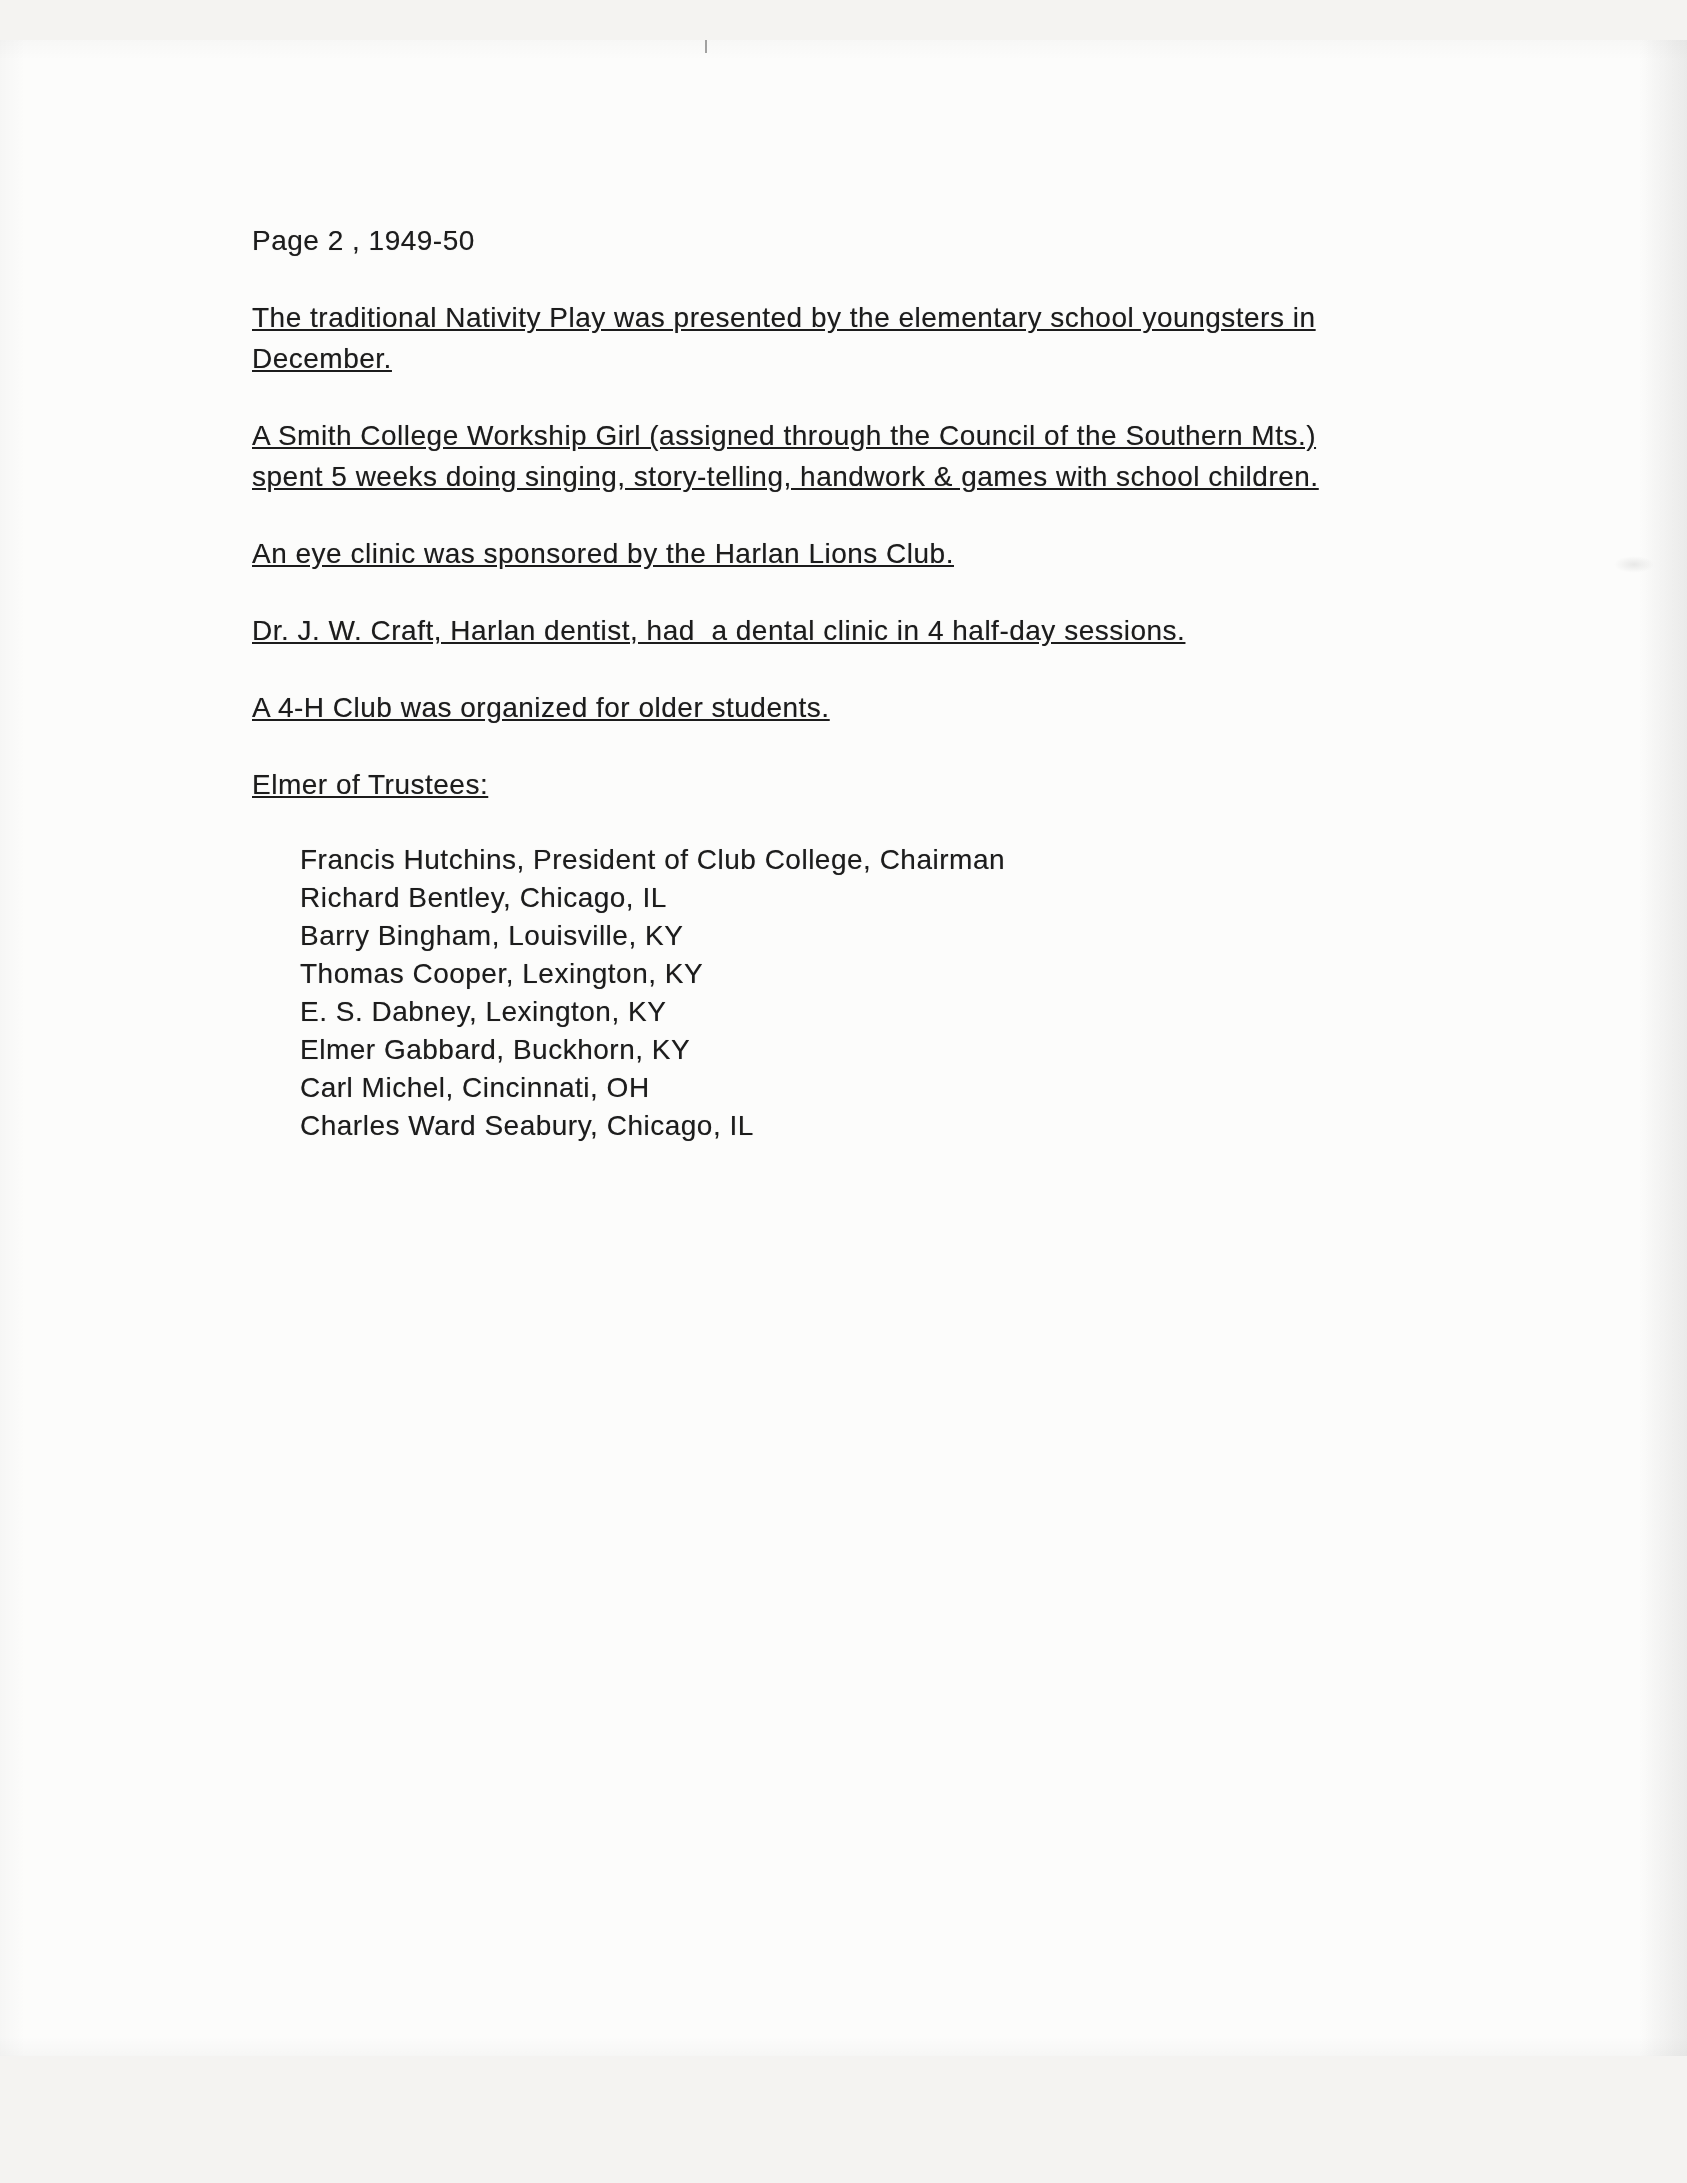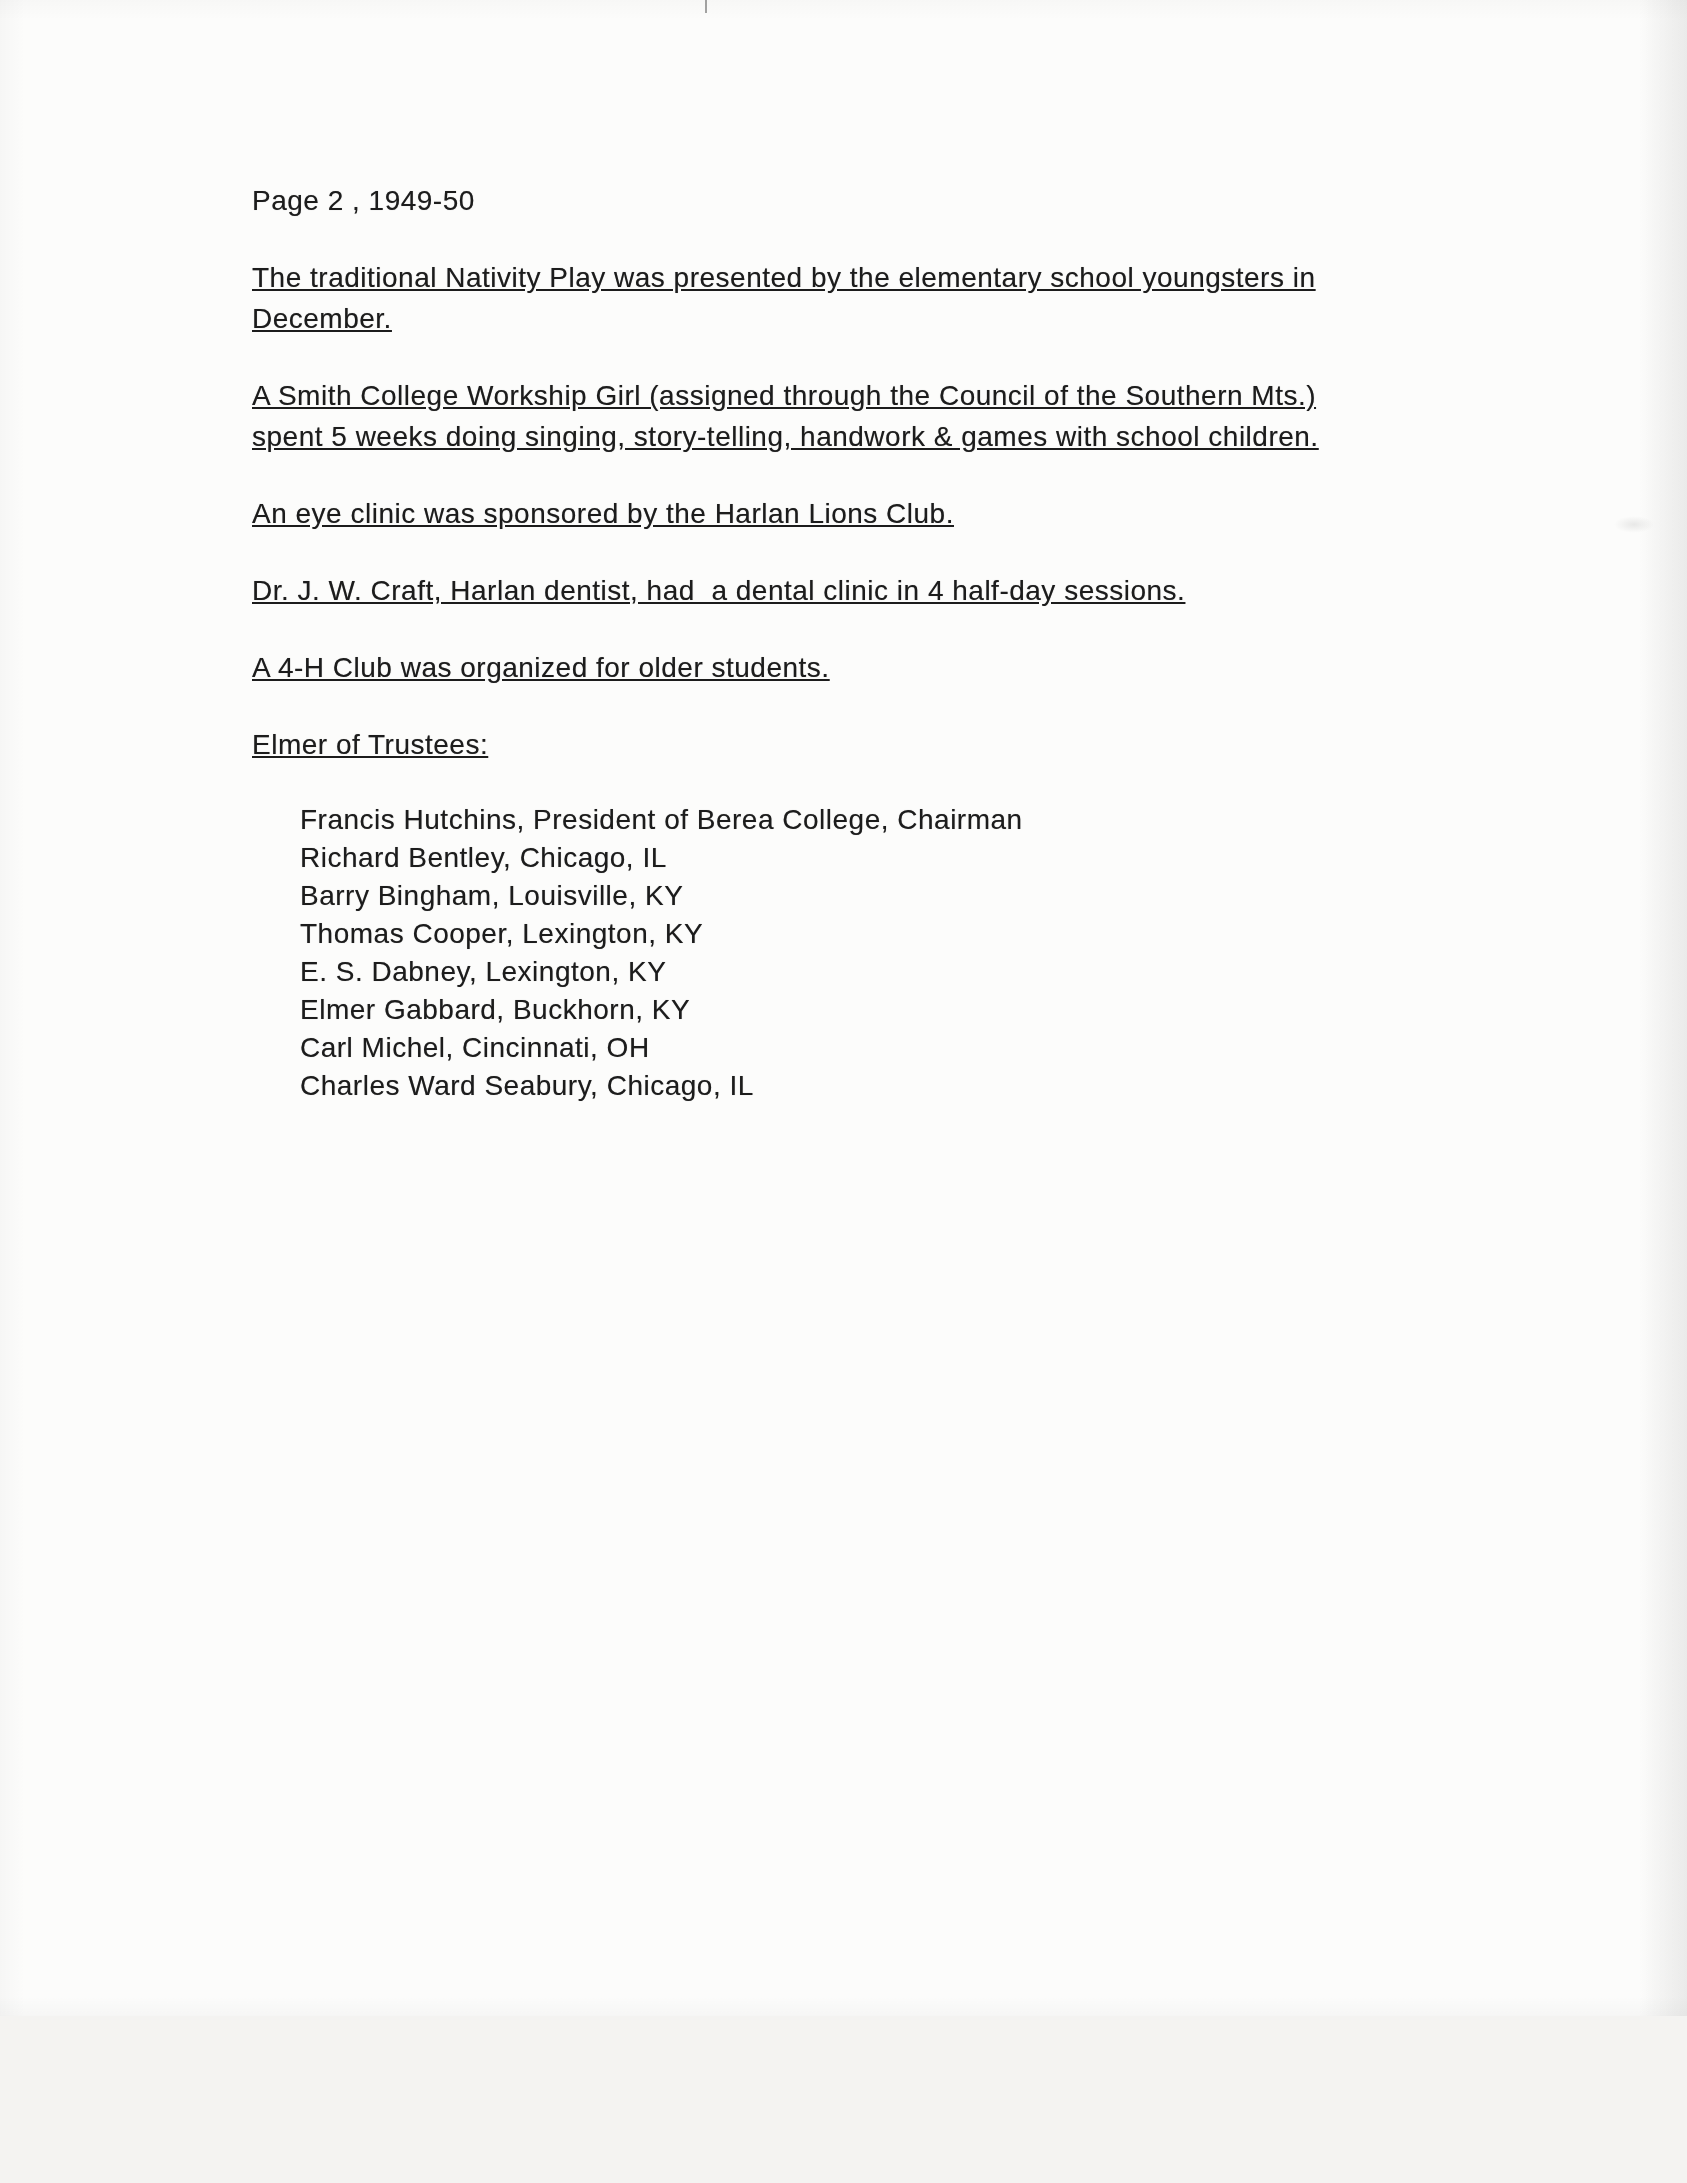--- a/index.html
+++ b/index.html
@@ -13,20 +13,21 @@
 
   .scan-page {
     position: relative;
     width: 1687px;
     height: 2016px;
     background:
       linear-gradient(90deg, rgba(0,0,0,0.025) 0%, rgba(0,0,0,0) 1.5%, rgba(0,0,0,0) 97%, rgba(0,0,0,0.03) 100%),
       linear-gradient(180deg, rgba(0,0,0,0.02) 0%, rgba(0,0,0,0) 1%, rgba(0,0,0,0) 99%, rgba(0,0,0,0.025) 100%),
       #fcfcfb;
     overflow: hidden;
+    margin-top: 40px;
   }
 
   .content {
     position: absolute;
     left: 252px;
     top: 180px;
     width: 1310px;
     color: #1c1c1c;
     font-size: 28px;
     letter-spacing: 0.5px;
@@ -118,21 +119,21 @@
 
     <p class="para">An eye clinic was sponsored by the Harlan Lions Club.</p>
 
     <p class="para">Dr. J. W. Craft, Harlan dentist, had  a dental clinic in 4 half-day sessions.</p>
 
     <p class="para">A 4-H Club was organized for older students.</p>
 
     <p class="para">Elmer of Trustees:</p>
 
     <ul class="trustees">
-      <li>Francis Hutchins, President of Berea College, Chairman</li>
+      <li>Francis Hutchins, President of Club College, Chairman</li>
       <li>Richard Bentley, Chicago, IL</li>
       <li>Barry Bingham, Louisville, KY</li>
       <li>Thomas Cooper, Lexington, KY</li>
       <li>E. S. Dabney, Lexington, KY</li>
       <li>Elmer Gabbard, Buckhorn, KY</li>
       <li>Carl Michel, Cincinnati, OH</li>
       <li>Charles Ward Seabury, Chicago, IL</li>
     </ul>
 
   </div>

